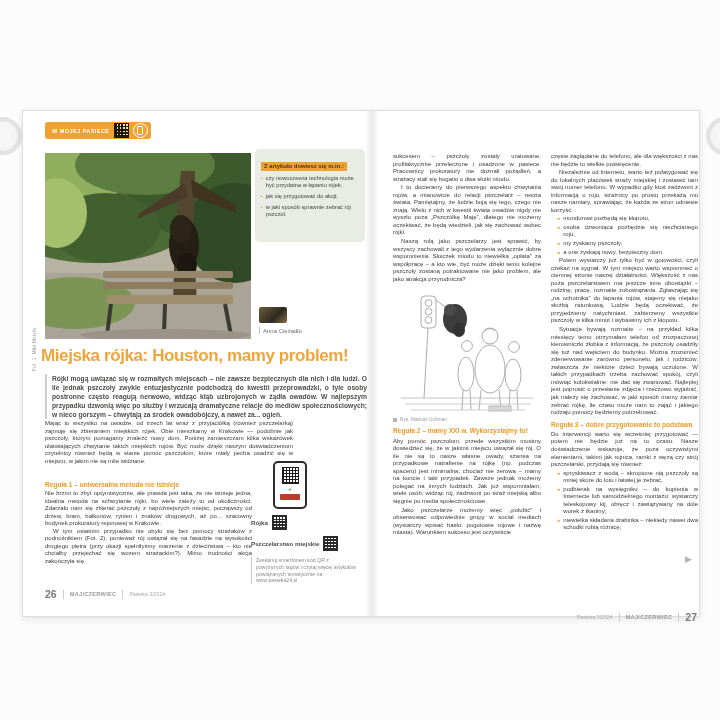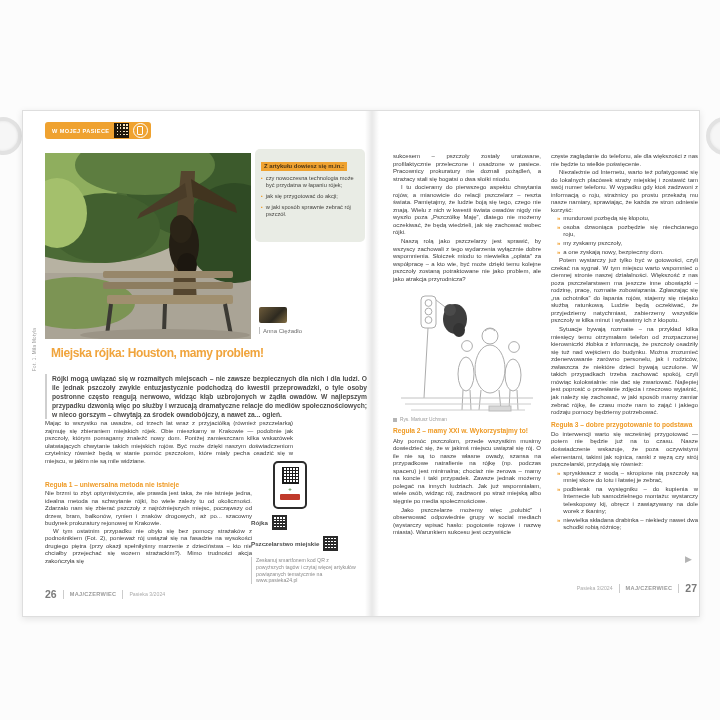--- a/index.html
+++ b/index.html
@@ -29,21 +29,21 @@
   .infobox-item{display:flex;gap:3px;font-size:5.7px;color:#44433f;line-height:1.25;margin-bottom:4px;}
   .sq{color:#ef9b26;font-size:5px;line-height:1.5;}
 
   
   .author-photo{left:236px;top:196px;width:28px;height:16px;border-radius:2px;background:linear-gradient(135deg,#6d5b3a,#2e2a20 60%,#857044);}
   .author-row{left:236px;top:216px;display:flex;align-items:center;gap:3px;}
   .author-bar{width:1px;height:7px;background:#bdbdbd;}
   .author-name{font-size:6px;color:#6f6f6f;}
 
   
-  .title{left:28px;top:235px;width:330px;font-size:12px;font-weight:bold;color:#f0a43c;letter-spacing:-.4px;white-space:nowrap;}
+  .title{left:18px;top:235px;width:330px;font-size:17px;font-weight:bold;color:#f0a43c;letter-spacing:-.4px;white-space:nowrap;}
   .lead{left:22px;top:263px;width:322px;font-size:6.7px;font-weight:bold;color:#4d4c4a;line-height:1.35;text-align:justify;border-left:2px solid #cfcfcf;padding-left:5px;box-sizing:border-box;}
 
   
   .btxt{font-size:6px;color:#3b3b3b;line-height:1.26;text-align:justify;}
   .ind{text-indent:8px;}
   .rule-head{color:#ef9b26;font-weight:bold;font-size:6.6px;white-space:nowrap;margin:4px 0 2px 0;}
 
   .intro-para{left:22px;top:309px;width:248px;}
   .rule1-block{left:22px;top:370px;width:207px;}
 
@@ -58,21 +58,21 @@
   .tagrow{display:flex;align-items:center;gap:4px;margin-top:6px;}
   .tag-label{font-size:6.2px;font-weight:bold;color:#4c4c4c;}
   .tag-qr{width:13px;height:13px;background:
      repeating-linear-gradient(0deg,#2a2a2a 0 1.5px,transparent 1.5px 3px),
      repeating-linear-gradient(90deg,#2a2a2a 0 1.5px,#fff 1.5px 3px);border:1px solid #2a2a2a;}
   .qr-note{margin-top:6px;border-left:1px solid #c9c9c9;padding-left:4px;font-size:5.2px;color:#8b8b8b;line-height:1.3;width:100px;}
 
   
   .footer{display:flex;align-items:center;gap:6px;}
   .footer-l{left:22px;top:477px;}
-  .footer-r{left:420px;top:471px;width:254px;justify-content:flex-end;}
+  .footer-r{left:420px;top:500px;width:254px;justify-content:flex-end;}
   .pageno{font-size:10.5px;color:#7a7a7a;font-weight:bold;}
   .f-sep{width:1px;height:9px;background:#cccccc;}
   .f-period{font-size:5.6px;font-weight:bold;color:#9a9a9a;letter-spacing:.3px;}
   .f-mag{font-size:5.2px;color:#ababab;}
 
   
   .col1{left:370px;top:42px;width:148px;}
   .col2{left:528px;top:42px;width:147px;}
   .col1 p,.col2 p{margin:0 0 1px 0;}
   .cartoon{width:146px;height:130px;margin:3px 0 1px 0;}

